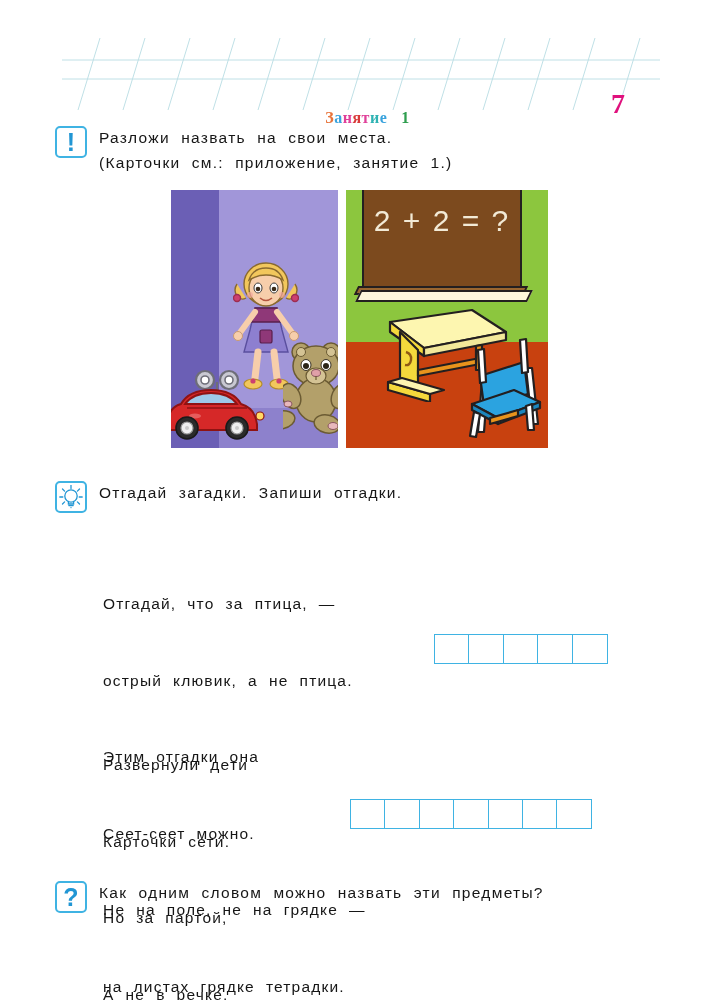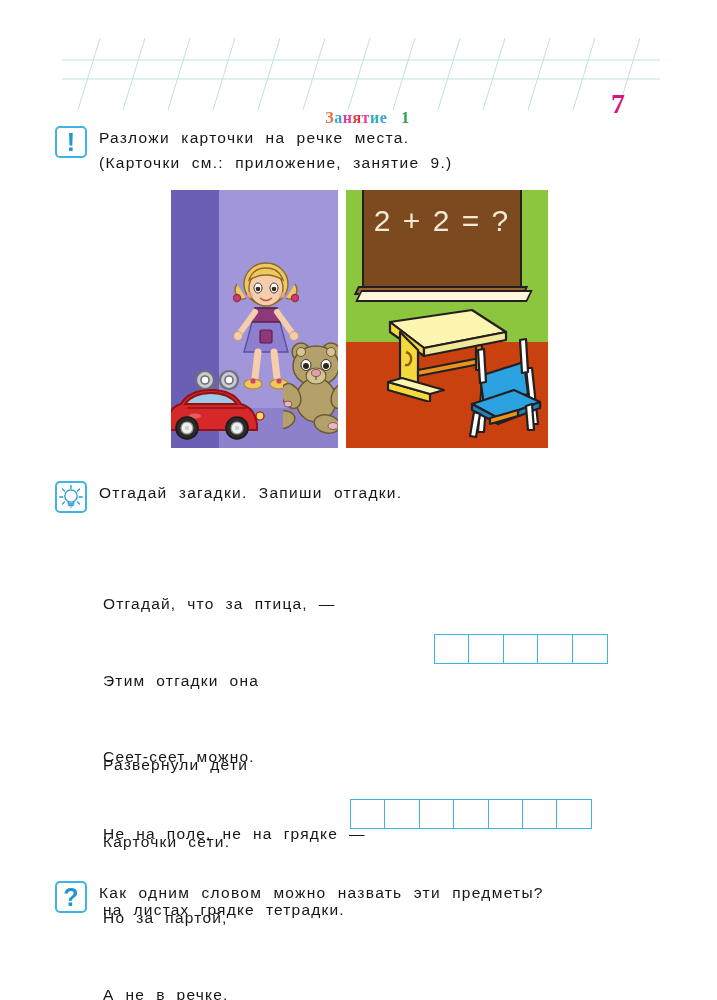--- a/index.html
+++ b/index.html
@@ -183,22 +183,22 @@
   </div>
 
   <div class="page-number" style="color:#e0117d">7</div>
 </div>
 
 <div class="task" style="left:55px; top:125px;">
   <div class="task-icon">
     <span class="glyph">!</span>
   </div>
   <div class="task-body">
-    <div class="task-line">Разложи  карточки  на  речке  места.</div>
-    <div class="task-line">(Карточки  см.:  приложение,  занятие  9.)</div>
+    <div class="task-line">Разложи  назвать  на  свои  места.</div>
+    <div class="task-line">(Карточки  см.:  приложение,  занятие  1.)</div>
   </div>
 </div>
 
 <div class="illustrations">
 
   <div class="panel panel-left">
     <div class="wall-dark"></div>
     <div class="wall-light"></div>
     <div class="floor-shadow"></div>
 
@@ -368,20 +368,21 @@
       </g>
     </svg>
   </div>
   <div class="task-body">
     <div class="task-line">Отгадай  загадки.  Запиши  отгадки.</div>
   </div>
 </div>
 
 <div class="riddle" style="left:103px; top:540px;">
   <div>Отгадай,  что  за  птица,  —</div>
+  <div>острый  клювик,  а  не  птица.</div>
   <div>Этим  отгадки  она</div>
   <div>Сеет-сеет  можно.</div>
   <div>Не  на  поле,  не  на  грядке  —</div>
   <div>на  листах  грядке  тетрадки.</div>
 </div>
 
 <div class="answer-grid" style="left:434px; top:634px;">
   <div class="answer-cell"></div>
   <div class="answer-cell"></div>
   <div class="answer-cell"></div>

